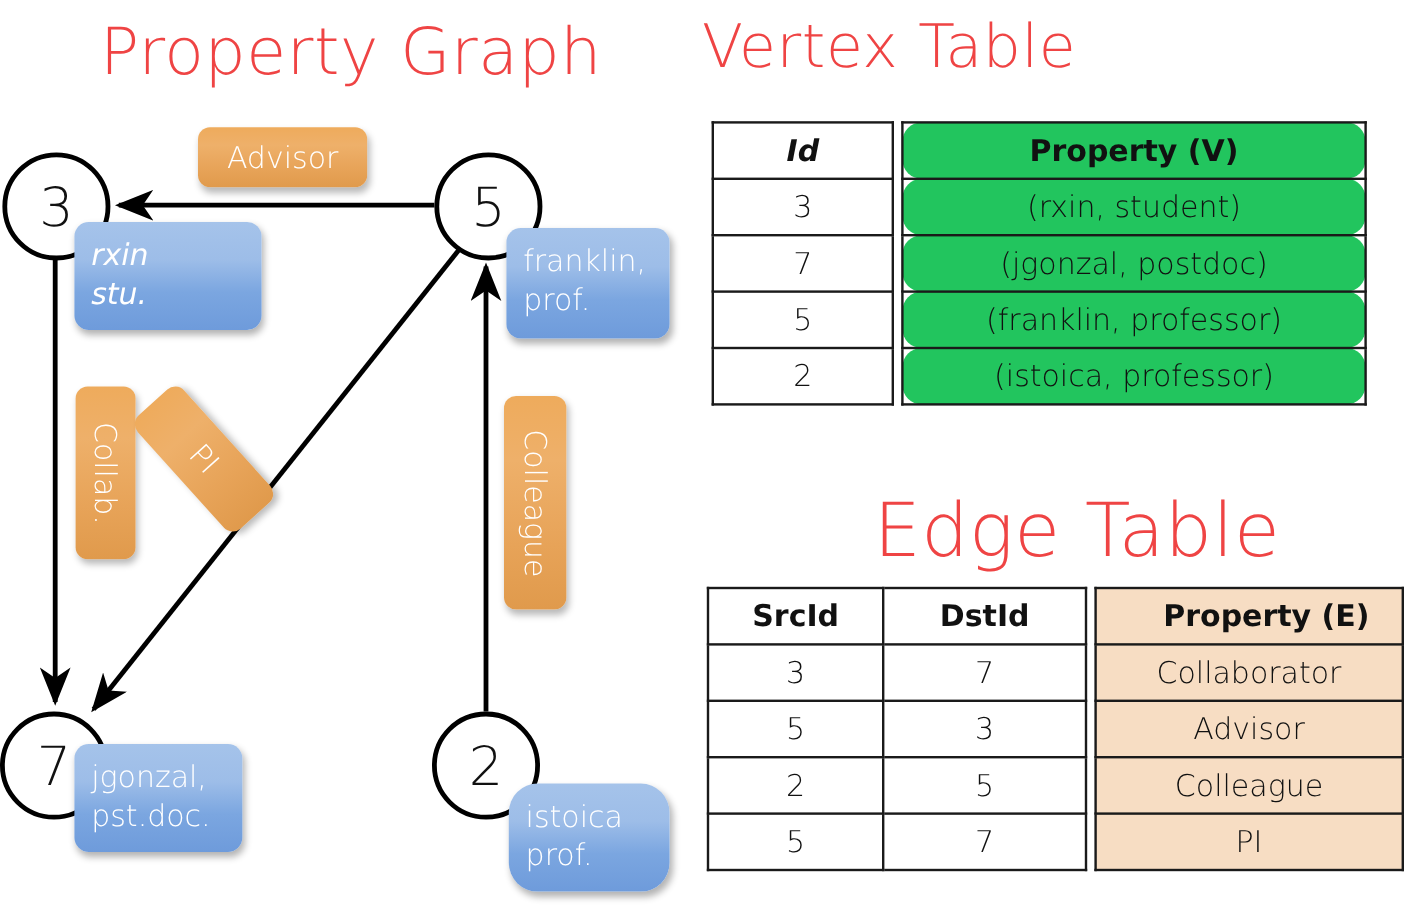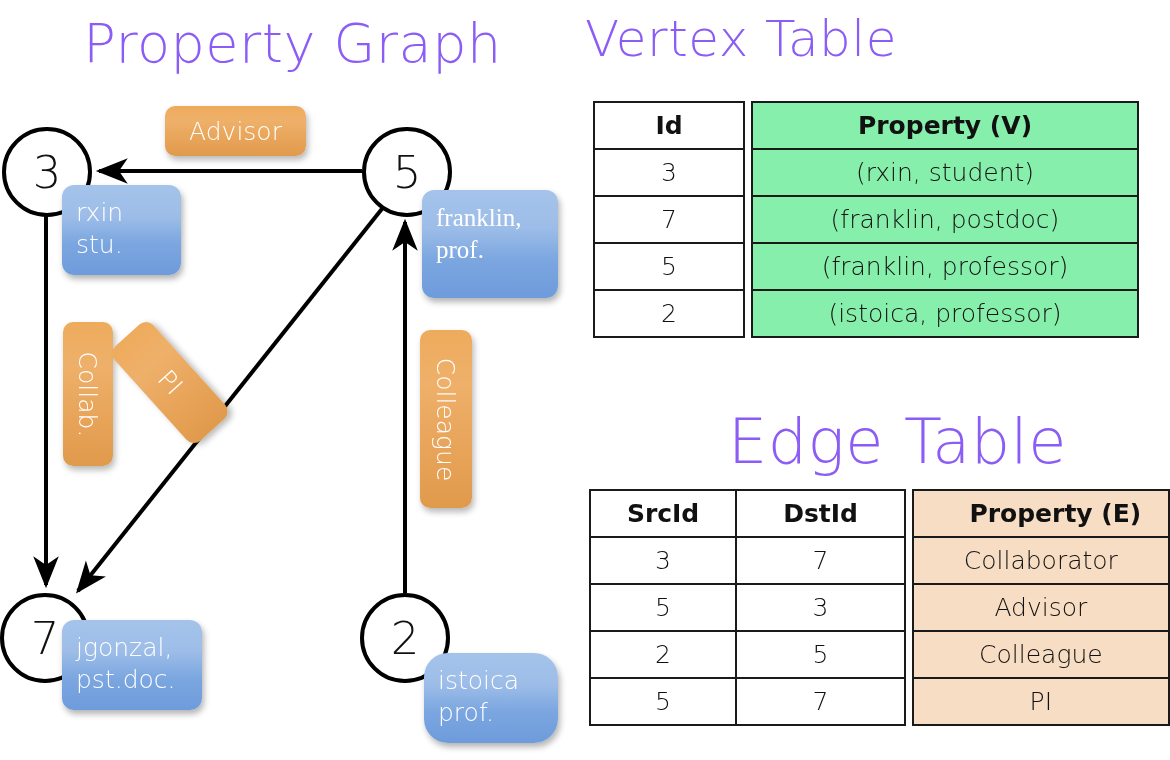--- a/index.html
+++ b/index.html
@@ -20,21 +20,21 @@
     left: 0; top: 0;
     width: 1170px;
     height: 760px;
   }
 
   
   .title {
     position: absolute;
     font-family: "DejaVu Sans", sans-serif;
     font-weight: 300;
-    color: #8b5cf6;
+    color: #ef4444;
     white-space: nowrap;
     letter-spacing: 0.5px;
   }
   #title-property-graph {
     left: 0; top: 12px;
     width: 585px;
     text-align: center;
     font-size: 54px;
   }
   #title-vertex-table {
@@ -89,22 +89,22 @@
     box-shadow: 2px 4px 6px rgba(0,0,0,0.30);
     color: #ffffff;
     font-family: "DejaVu Sans", sans-serif;
     font-weight: 300;
     font-size: 25px;
     line-height: 1.28;
     padding: 12px 0 0 14px;
     box-sizing: border-box;
     z-index: 4;
   }
-  #prop-rxin      { left: 62px;  top: 185px; width: 119px; height: 90px; }
-  #prop-franklin  { left: 422px; top: 190px; width: 136px; height: 108px; font-family: Liberation Serif, serif; }
+  #prop-rxin      { left: 62px;  top: 185px; width: 156px; height: 90px; font-style: italic; }
+  #prop-franklin  { left: 422px; top: 190px; width: 136px; height: 92px; }
   #prop-jgonzal   { left: 62px;  top: 620px; width: 140px; height: 90px; }
   #prop-istoica   { left: 424px; top: 653px; width: 134px; height: 90px; border-radius: 24px; }
 
   
   .edge-label {
     position: absolute;
     border-radius: 10px;
     background: linear-gradient(to bottom, #eeab5c 0%, #eeb06a 30%, #e7a358 70%, #e09a4c 100%);
     box-shadow: 2px 4px 6px rgba(0,0,0,0.28);
     color: #ffffff;
@@ -161,21 +161,21 @@
     text-align: center;
     padding: 0;
     height: 45px;
     font-weight: 300;
   }
   .tbl th {
     font-weight: bold;
     font-size: 25px;
   }
   .tbl .plain { background: #ffffff; }
-  .tbl .v-prop { background: #86efac; }
+  .tbl .v-prop { background: #22c55e; border-radius: 16px; }
   .tbl .e-prop { background: #f7ddc3; }
 
   #vertex-table-wrap { left: 593px; top: 101px; }
   #edge-table-wrap   { left: 589px; top: 489px; border-radius: 28px; }
 
   .col-gap { width: 6px; }
 </style>
 </head>
 <body>
 
@@ -243,21 +243,21 @@
     <span class="vtext">PI</span>
   </div>
   <div class="edge-label" id="edge-label-colleague">
     <span class="vtext">Colleague</span>
   </div>
 
   <div class="tbl-wrap" id="vertex-table-wrap">
     <table class="tbl">
       <tbody>
           <tr>
-        <th class="plain" style="width:148px;">Id</th>
+        <th class="plain" style="width:148px;font-style:italic;">Id</th>
       </tr>
       <tr>
         <td class="plain">3</td>
       </tr>
       <tr>
         <td class="plain">7</td>
       </tr>
       <tr>
         <td class="plain">5</td>
       </tr>
@@ -271,21 +271,21 @@
 
     <table class="tbl">
       <tbody>
           <tr>
         <th class="v-prop" style="width:384px;">Property (V)</th>
       </tr>
       <tr>
         <td class="v-prop">(rxin, student)</td>
       </tr>
       <tr>
-        <td class="v-prop">(franklin, postdoc)</td>
+        <td class="v-prop">(jgonzal, postdoc)</td>
       </tr>
       <tr>
         <td class="v-prop">(franklin, professor)</td>
       </tr>
       <tr>
         <td class="v-prop">(istoica, professor)</td>
       </tr>
     </tbody>
       </table>
   </div>

